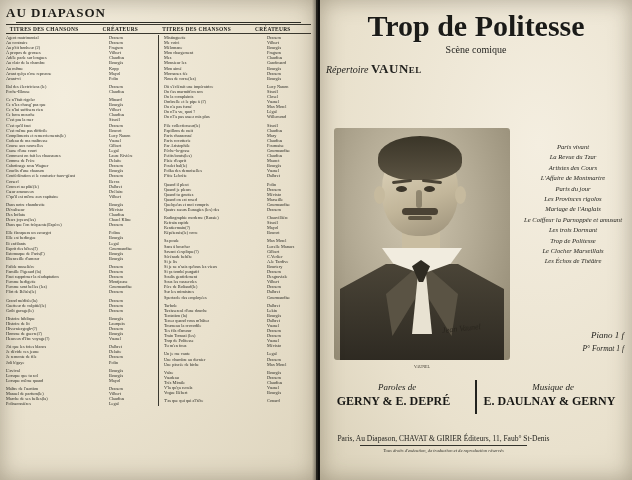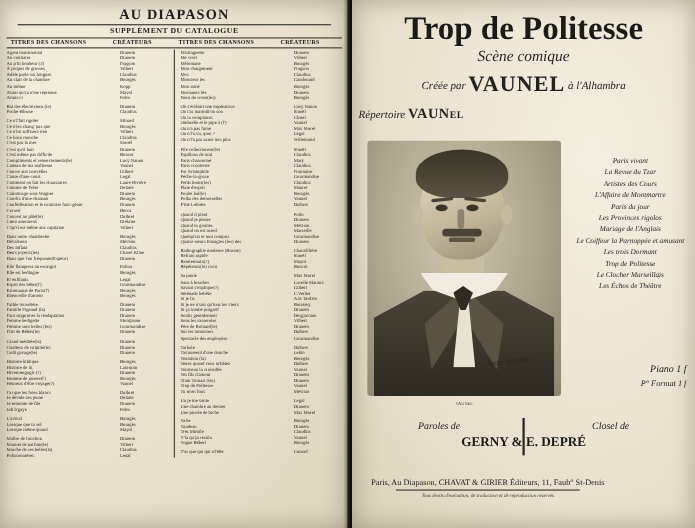--- a/index.html
+++ b/index.html
@@ -32,21 +32,21 @@
     padding:2px 6px 0 6px;
   }
   
   #gutter{
     position:absolute;left:312px;top:0;width:12px;height:480px;
     background:linear-gradient(to right, rgba(0,0,0,0) 0%, rgba(0,0,0,.45) 45%, rgba(0,0,0,.55) 55%, rgba(0,0,0,0) 100%);
     pointer-events:none;
   }
   
   .cat-title{
-    text-align:center;font-weight:bold;letter-spacing:1px;
+    font-weight:bold;letter-spacing:1px;
     font-size:13px;line-height:14px;color:#20201c;margin-top:2px;
     font-family:"Liberation Serif",serif;
   }
   .cat-sub{
     text-align:center;font-size:7.5px;line-height:9px;color:#24241f;margin-top:1px;
   }
   .cat-rule{
     height:1px;background:#2e2e27;margin:2px 10px 1px 10px;
   }
   .cat-sub2{
@@ -69,21 +69,21 @@
     text-align:center;
     font-size:30px;line-height:32px;
     font-weight:bold;
     color:#1b1b18;
     letter-spacing:0px;
     margin-top:8px;
     font-family:"Liberation Serif",serif;
     text-shadow:0 1px 0 rgba(255,255,255,.35);
   }
   .cover-sub1{
-    text-align:center;font-style:italic;font-size:14px;color:#232320;margin-top:2px;
+    text-align:center;font-size:10px;color:#232320;margin-top:2px;
   }
   .cover-sub2{
     text-align:center;font-style:italic;font-size:10px;color:#232320;margin-top:6px;
   }
   .cover-sub2 .big{
     font-style:normal;font-weight:bold;font-size:20px;letter-spacing:1px;vertical-align:-2px;
   }
   .rep{
     text-align:left;font-size:10px;color:#232320;margin-top:6px;font-style:italic;
   }
@@ -179,21 +179,20 @@
 </style>
 </head>
 <body>
 
 <div id="page">
 
   <div class="leaf" id="leaf-left">
 
     <div class="cat-title">AU DIAPASON</div>
     <div class="cat-rule"></div>
-    <div class="cat-sub2">SUPPLÉMENT DU CATALOGUE</div>
 
     <div class="hdr-row">
       <div class="hdr-cell">TITRES DES CHANSONS</div>
       <div class="hdr-cell">CRÉATEURS</div>
       <div class="hdr-cell">TITRES DES CHANSONS</div>
       <div class="hdr-cell">CRÉATEURS</div>
     </div>
 
     <div class="cols">
       <div class="col" id="col-left">
@@ -761,25 +760,20 @@
     <div class="edge-shadow"></div>
   </div>
 
   <div id="gutter"></div>
 
   <div class="leaf" id="leaf-right">
 
     <div class="cover-title">Trop de Politesse</div>
     <div class="cover-sub1">Scène comique</div>
 
-    <div class="cover-sub2">
-      <span>Créée par</span>
-      <span class="big">VAUNEL</span>
-      <span>à l'Alhambra</span>
-    </div>
 
     <div class="rep">
       <span>Répertoire</span>
       <span class="nm">VAUN</span><span class="nm"><small>EL</small></span>
     </div>
 
     <div id="portrait">
       <div class="body"></div>
       <div class="lapel l"></div>
       <div class="lapel r"></div>
@@ -818,24 +812,25 @@
       </div>
 
     <div class="price">
       <div class="p1">Piano 1 f</div>
       <div class="p2">P° Format 1 f</div>
     </div>
 
     <div id="authors">
       <div class="auth-row1">
         <span>Paroles de</span>
-        <span>Closel de</span>
+        <span>Musique de</span>
       </div>
       <div class="auth-row2">
         <span>GERNY &amp; E. DEPRÉ</span>
+        <span>E. DAULNAY &amp; GERNY</span>
         <div class="divider-v"></div>
       </div>
     </div>
 
     <div id="imprint">
       <div class="l1">Paris, Au Diapason, CHAVAT &amp; GIRIER Éditeurs, 11, Faub° St-Denis</div>
       <div class="rule"></div>
       <div class="l2">Tous droits d'exécution, de traduction et de reproduction réservés</div>
     </div>
 

